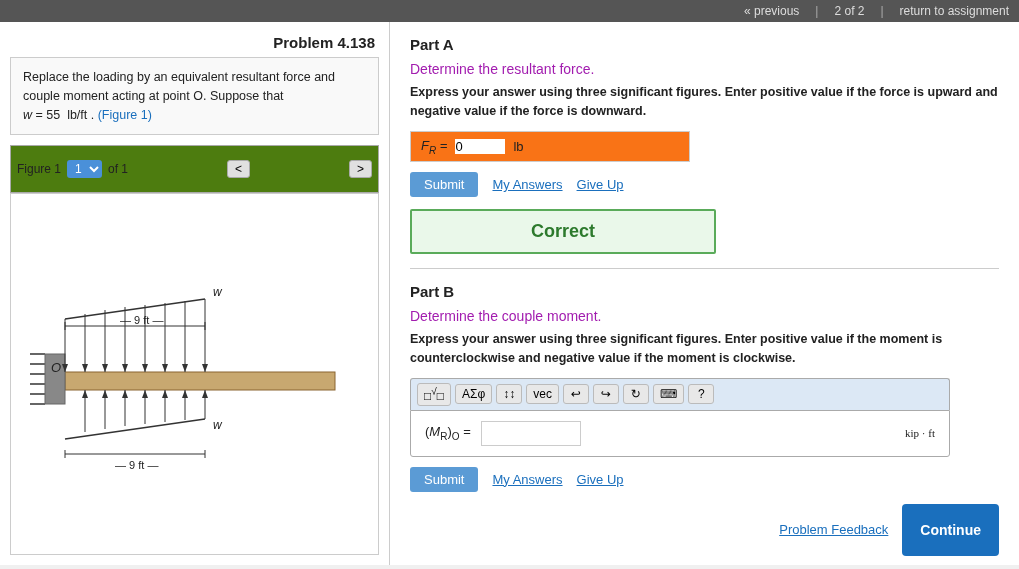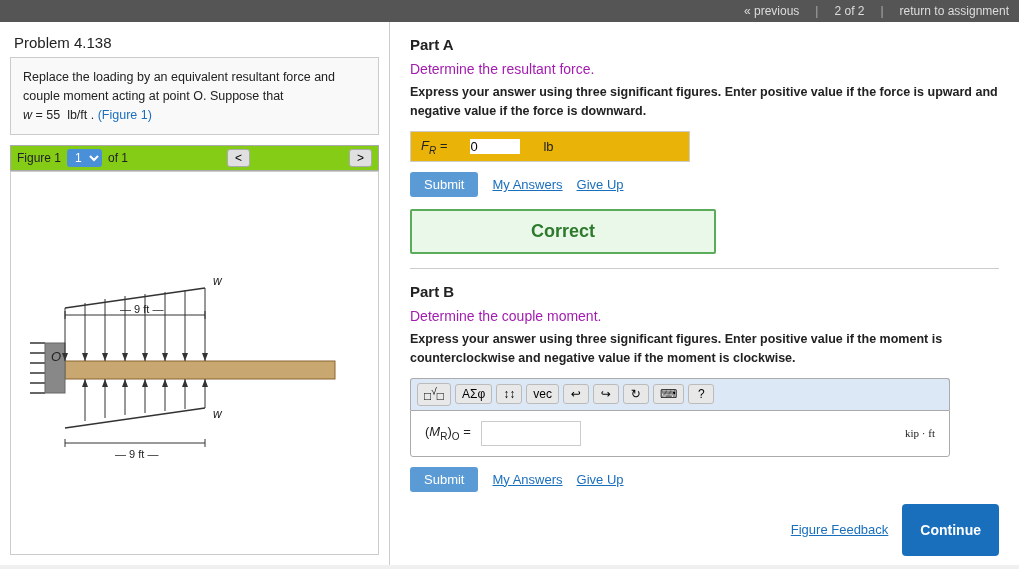--- a/index.html
+++ b/index.html
@@ -31,40 +31,41 @@
       width: 390px;
       background: #fff;
       border-right: 1px solid #ccc;
       display: flex;
       flex-direction: column;
       flex-shrink: 0;
     }
 
     .problem-title {
       font-size: 15px;
-      font-weight: normal;
+      font-weight: bold;
       padding: 12px 14px 6px;
+      text-align: right;
     }
 
     .problem-description {
       border: 1px solid #ccc;
       background: #f9f9f9;
       margin: 0 10px 10px;
       padding: 10px 12px;
       font-size: 12.5px;
       line-height: 1.5;
     }
 
     .figure-controls {
       display: flex;
       align-items: center;
-      background: #84cc16;
+      background: #4d7c0f;
       border: 1px solid #aaa;
       margin: 0 10px 0;
-      padding: 3px 6px;
+      padding: 14px 6px;
       gap: 6px;
     }
     .figure-label { font-size: 12px; }
     .figure-select {
       background: #4a90d9;
       color: white;
       border: none;
       border-radius: 3px;
       padding: 1px 4px;
       font-size: 12px;
@@ -117,26 +118,26 @@
     .part-prompt {
       font-weight: bold;
       font-size: 12.5px;
       margin-bottom: 10px;
       line-height: 1.5;
     }
 
     .answer-row {
       display: flex;
       align-items: center;
-      gap: 23px;
+      gap: 8px;
       margin-bottom: 10px;
       border: 1px solid #ccc;
       padding: 6px 10px;
       width: 280px;
-      background: #eab308;
+      background: #f97316;
     }
     .answer-label { font-style: italic; font-size: 13px; }
     .answer-input {
       border: none;
       outline: none;
       font-size: 13px;
       width: 50px;
     }
     .answer-unit { font-size: 13px; }
 
@@ -421,19 +422,19 @@
         </div>
       </div>
 
       <div class="action-row">
         <button class="btn-submit">Submit</button>
         <button class="link-btn">My Answers</button>
         <button class="link-btn">Give Up</button>
       </div>
 
       <div class="bottom-bar">
-        <a class="link-btn">Figure Feedback</a>
+        <a class="link-btn">Problem Feedback</a>
         <button class="btn-continue">Continue</button>
       </div>
     </div>
 
   </div>
 </div>
 
 </body></html>

